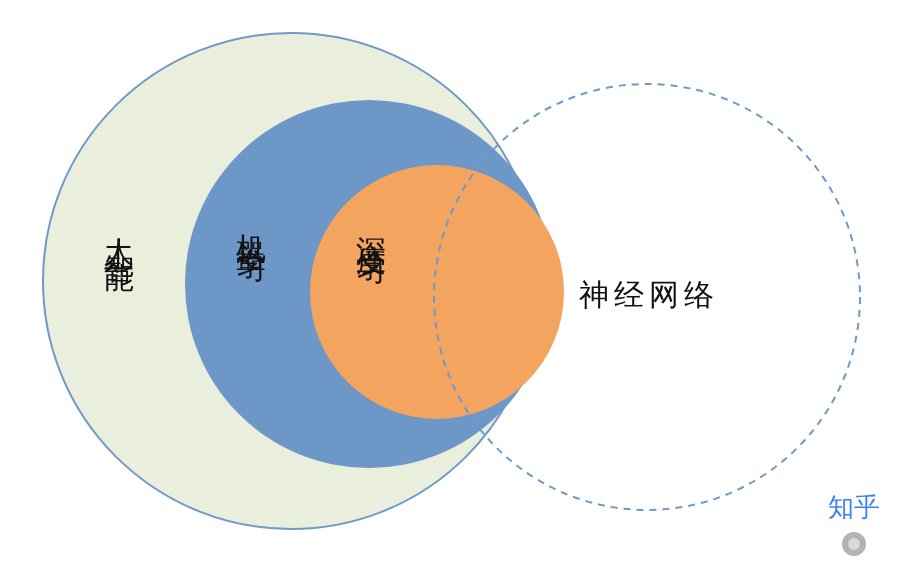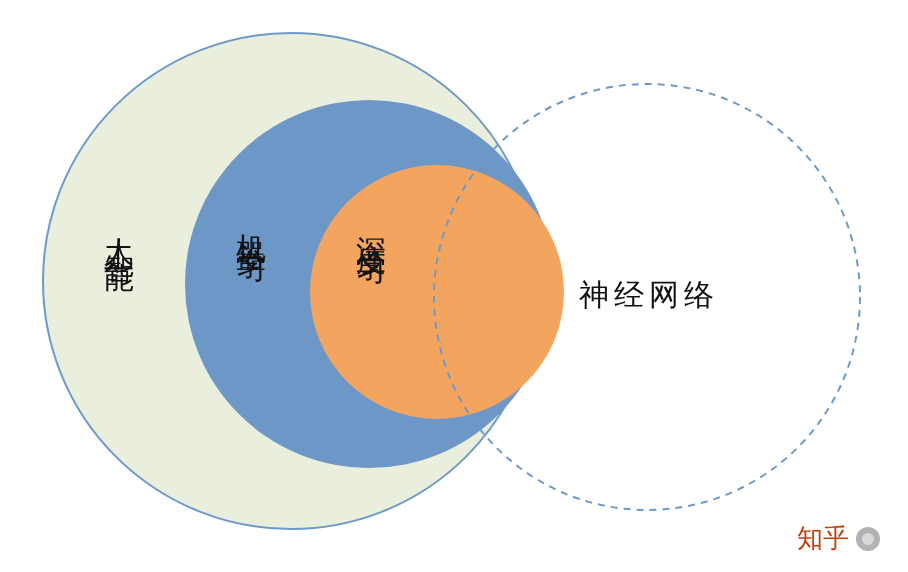--- a/index.html
+++ b/index.html
@@ -37,21 +37,22 @@
     letter-spacing: 5px;
   }
   .watermark {
     position: absolute;
     right: 28px;
     bottom: 16px;
     display: flex;
     align-items: center;
     gap: 7px;
     font-size: 26px;
-    color: #c2410c;
+    color: #3b82f6;
+    flex-direction: column;
   }
   .watermark .avatar {
     width: 24px;
     height: 24px;
     border-radius: 50%;
     background: #b3b3b3;
     display: inline-block;
     position: relative;
   }
   .watermark .avatar::after {

